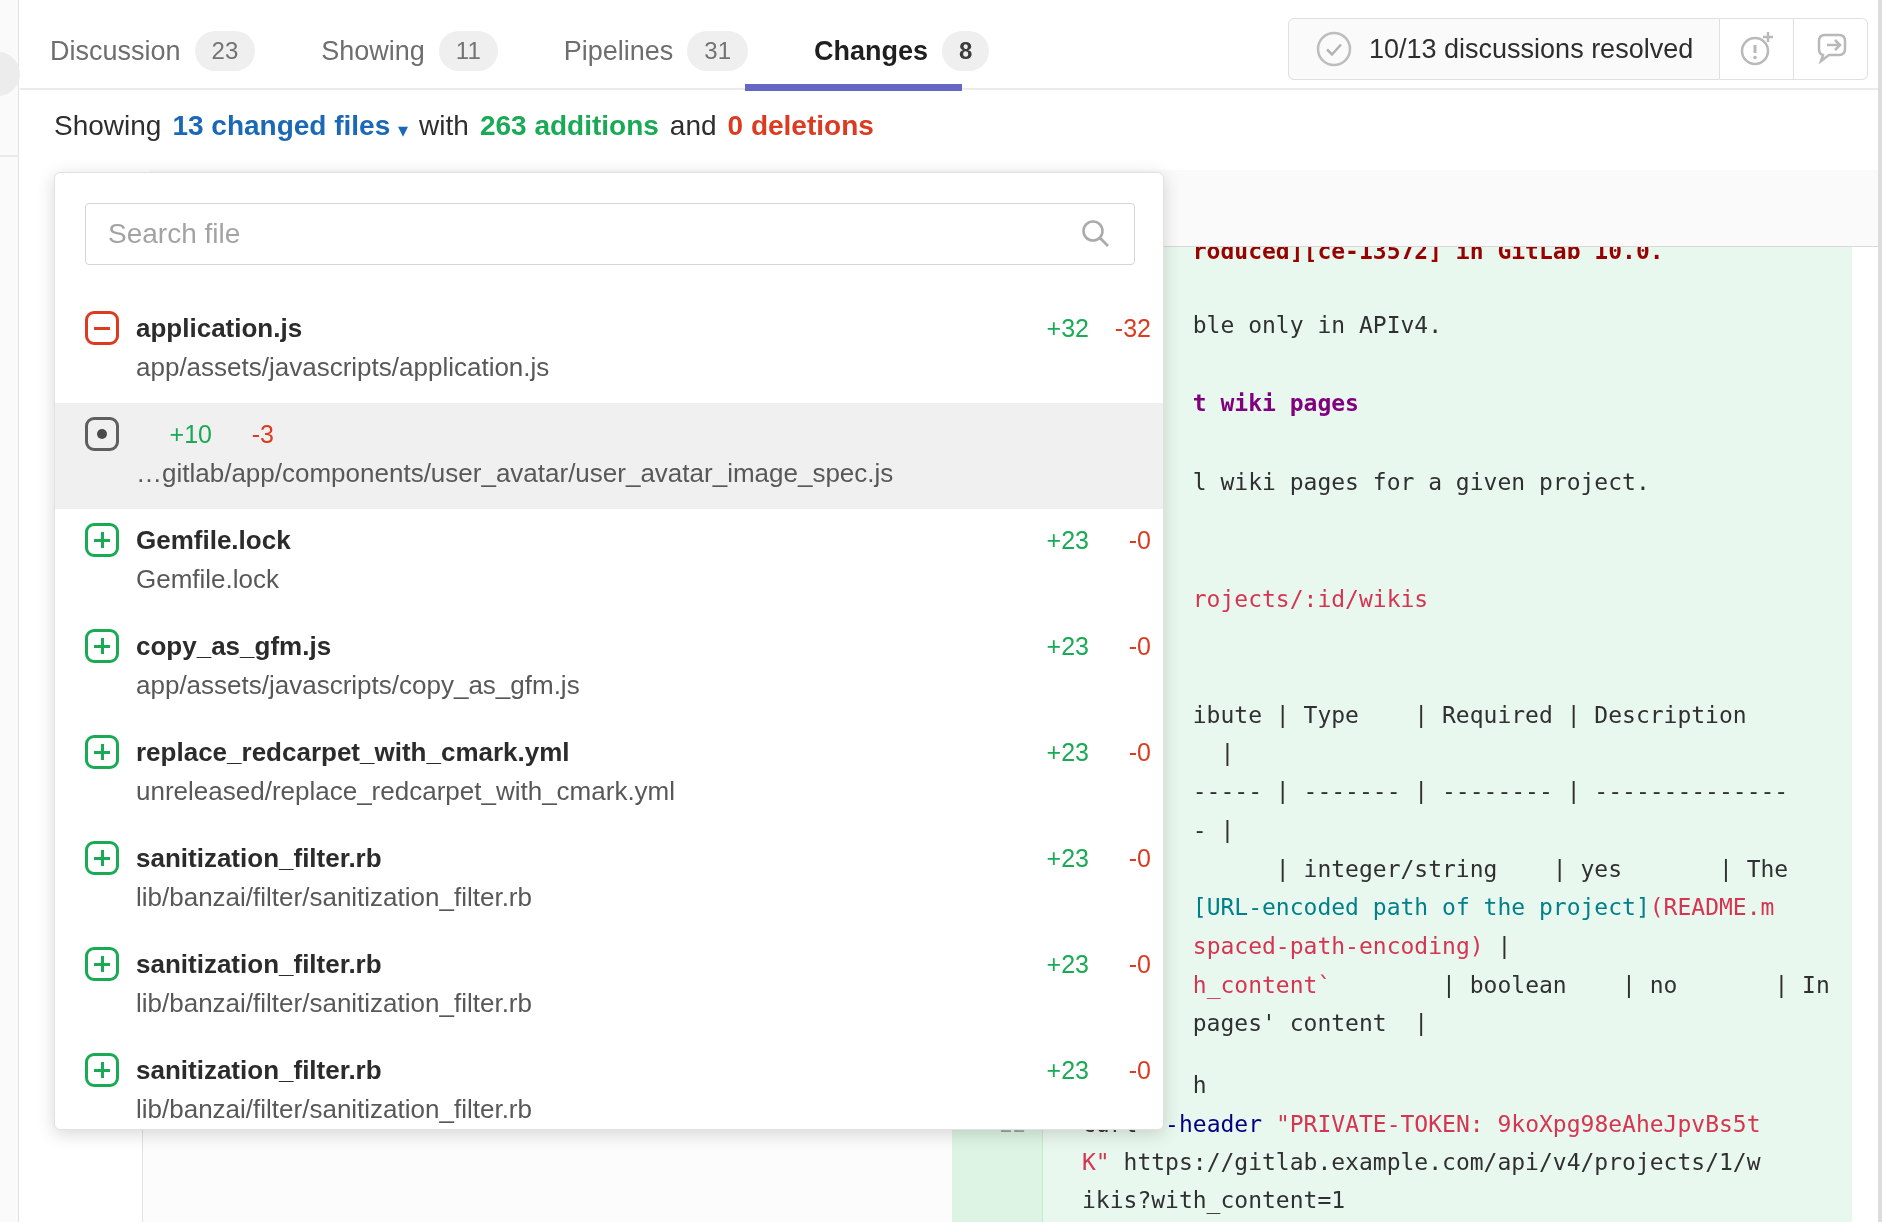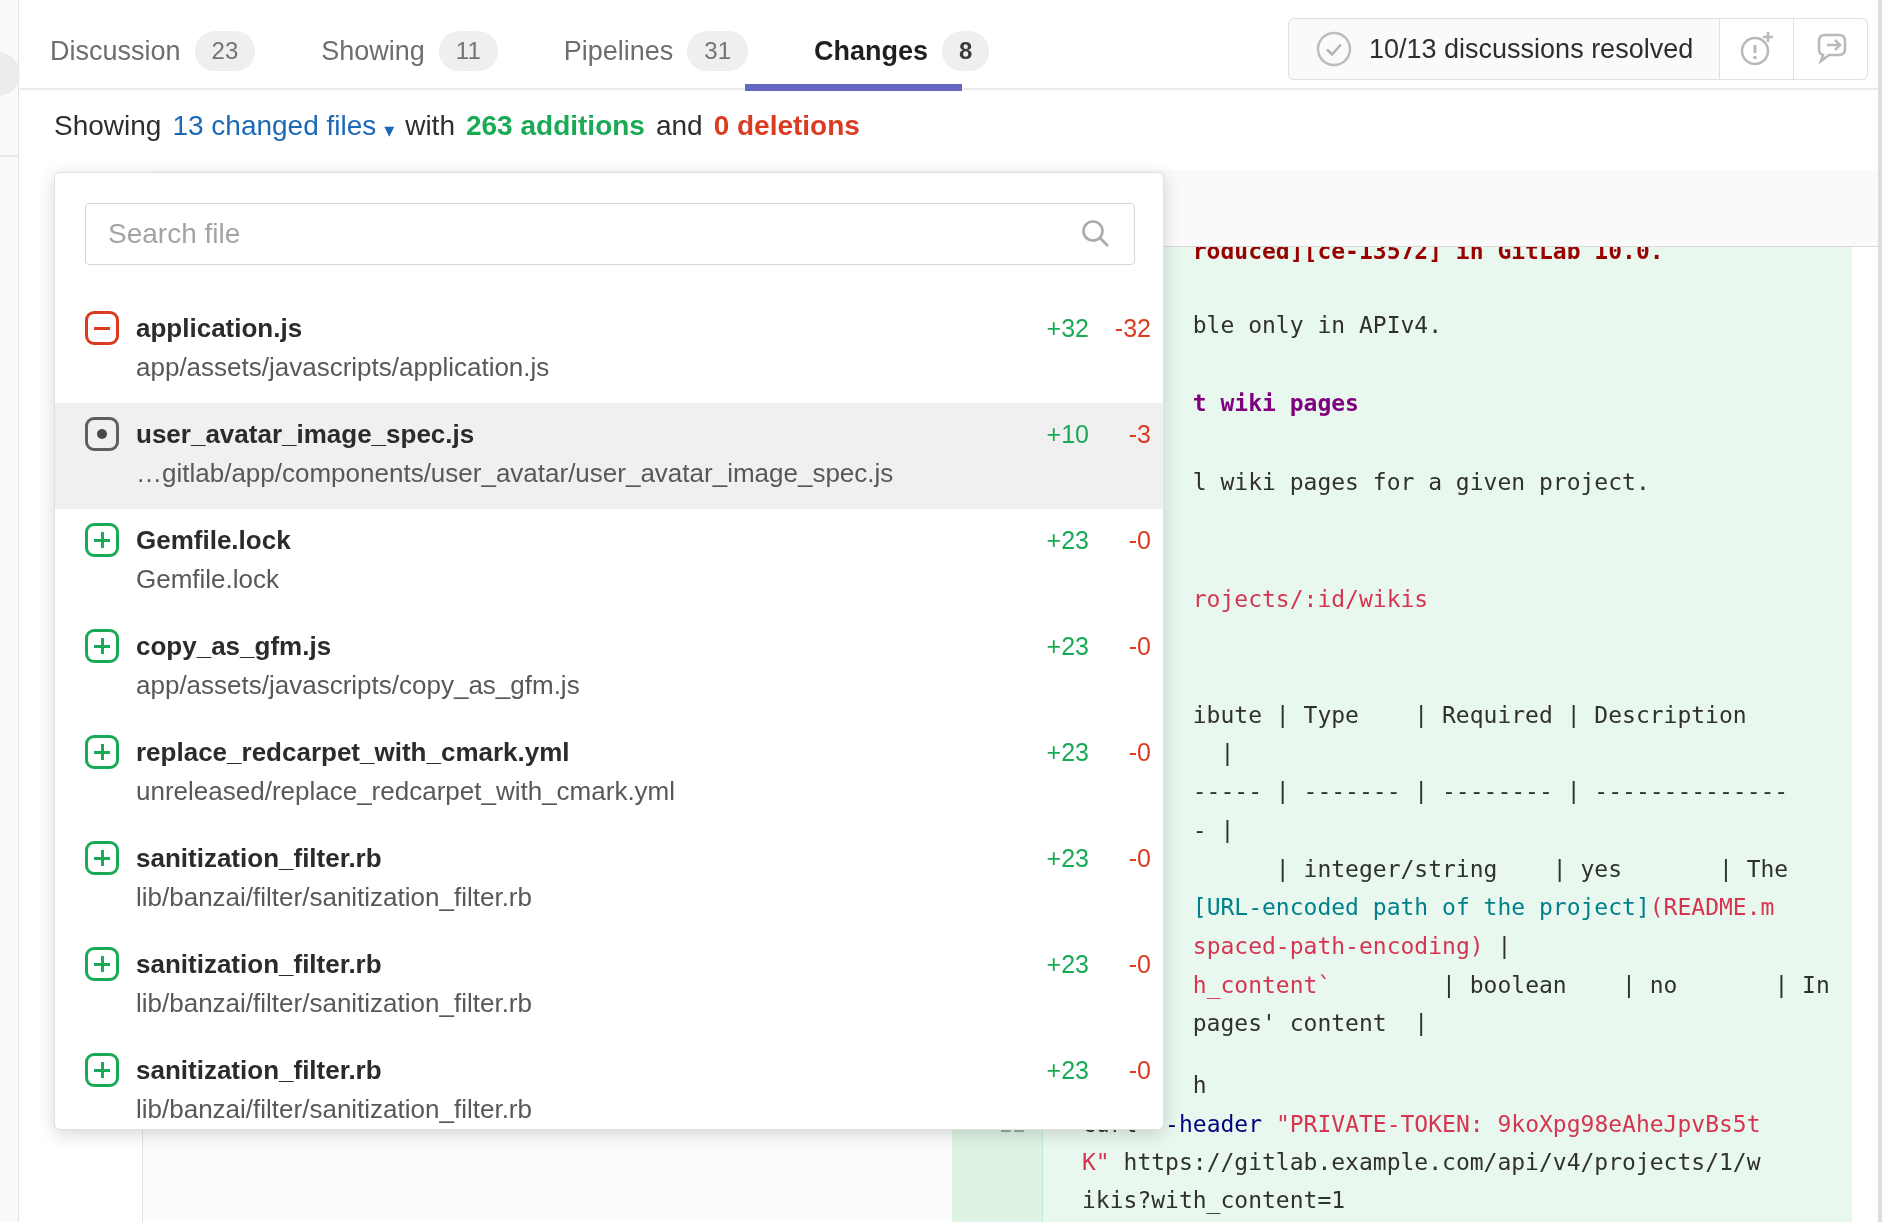--- a/index.html
+++ b/index.html
@@ -34,21 +34,21 @@
   .disc-group { position:absolute; left:1288px; top:18px; height:62px; display:flex; }
   .disc-status { display:flex; align-items:center; gap:16px; padding:0 26px;
     background:#fafafa; border:1px solid #e0e0e0; border-radius:6px 0 0 6px; }
   .disc-status-label { font-size:27px; color:#2e2e2e; font-weight:500; }
   .icon-btn { width:74px; display:flex; align-items:center; justify-content:center;
     background:#fff; border:1px solid #e0e0e0; border-left:none; cursor:pointer; }
   .icon-btn:last-child { border-radius:0 6px 6px 0; }
 
   
   .summary { position:absolute; left:54px; top:110px; font-size:28px; color:#2e2e2e; display:flex; gap:11px; align-items:center; }
-  .summary .files-link { font-weight:400; cursor:pointer; }
+  .summary .files-link { font-weight:700; cursor:pointer; }
   .summary .caret { font-size:20px; position:relative; top:2px; }
   .summary .adds { font-weight:700; }
   .summary .dels { font-weight:700; }
 
   
   .diff-file-header { position:absolute; left:150px; top:170px; width:1728px; height:77px;
     background:#fafafa; border-bottom:1px solid #d9d9d9; }
   .diff-old-pane { position:absolute; left:142px; top:247px; width:810px; height:975px;
     background:#fcfcfc; border-left:1px solid #e2e2e2; }
   .diff-gutter { position:absolute; left:952px; top:247px; width:91px; height:975px;
@@ -218,21 +218,20 @@
               <span class="num-del" style="color: rgb(219, 59, 33);">-32</span>
             </span>
           </div>
           <div class="file-path">app/assets/javascripts/application.js</div>
         </div>
         <div class="file-row selected">
           <div class="file-row-top">
             <span class="status-icon modified">
               <span class="dot"></span>
             </span>
-            <span class="file-name">user_avatar_image_spec.js</span>
             <span class="file-nums">
               <span class="num-add" style="color: rgb(26, 170, 85);">+10</span>
               <span class="num-del" style="color: rgb(219, 59, 33);">-3</span>
             </span>
           </div>
           <div class="file-path">…gitlab/app/components/user_avatar/user_avatar_image_spec.js</div>
         </div>
         <div class="file-row">
           <div class="file-row-top">
             <span class="status-icon added">

